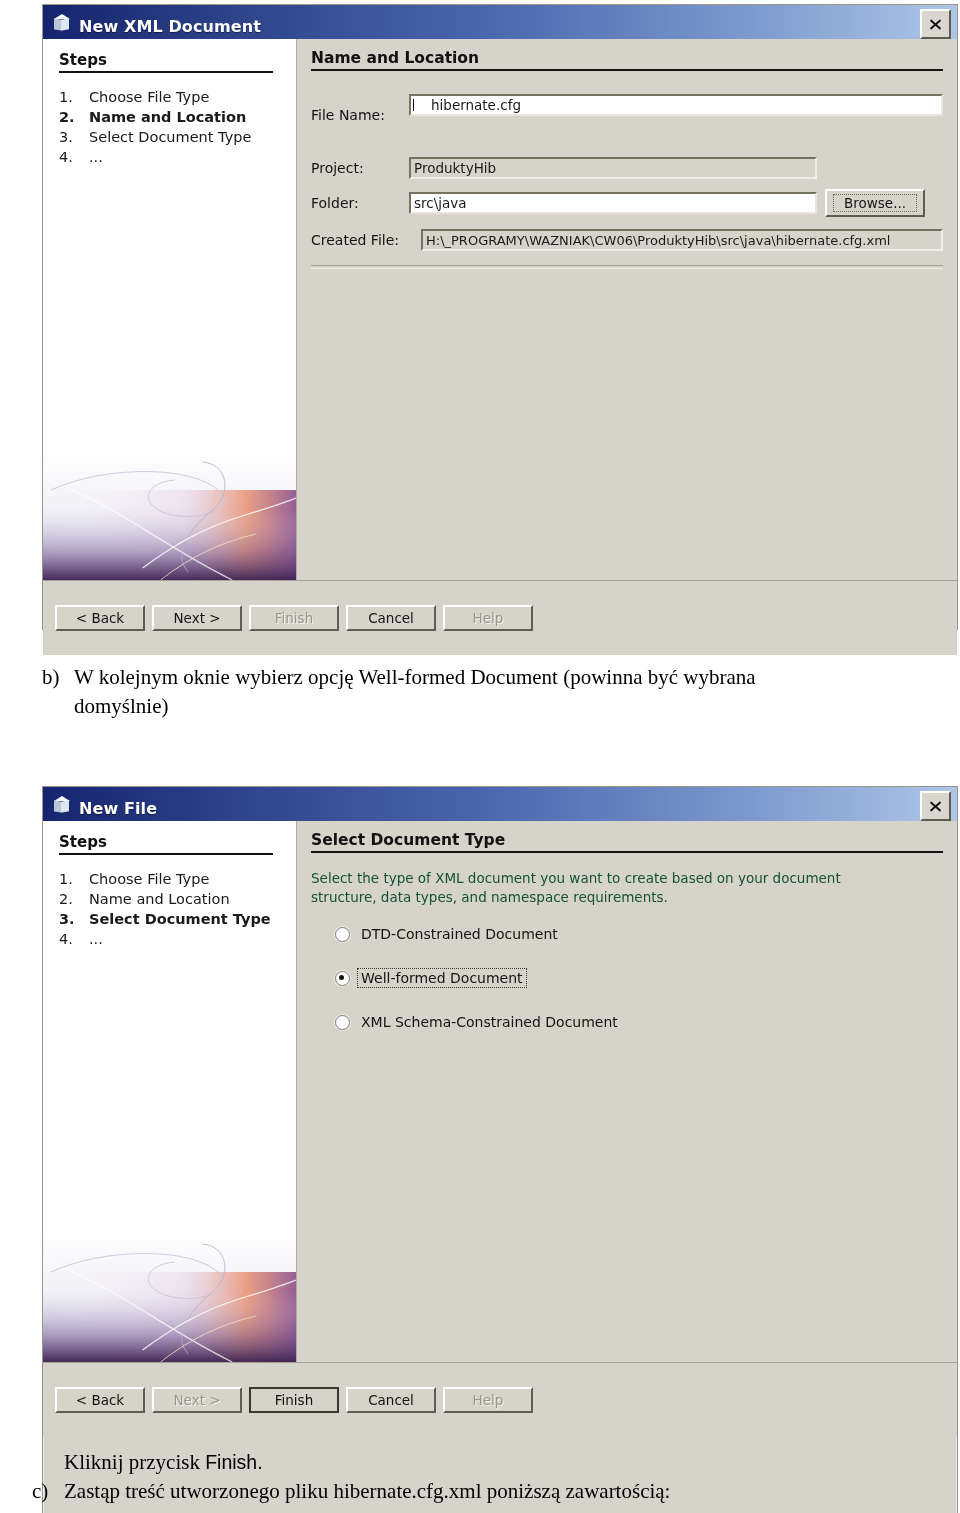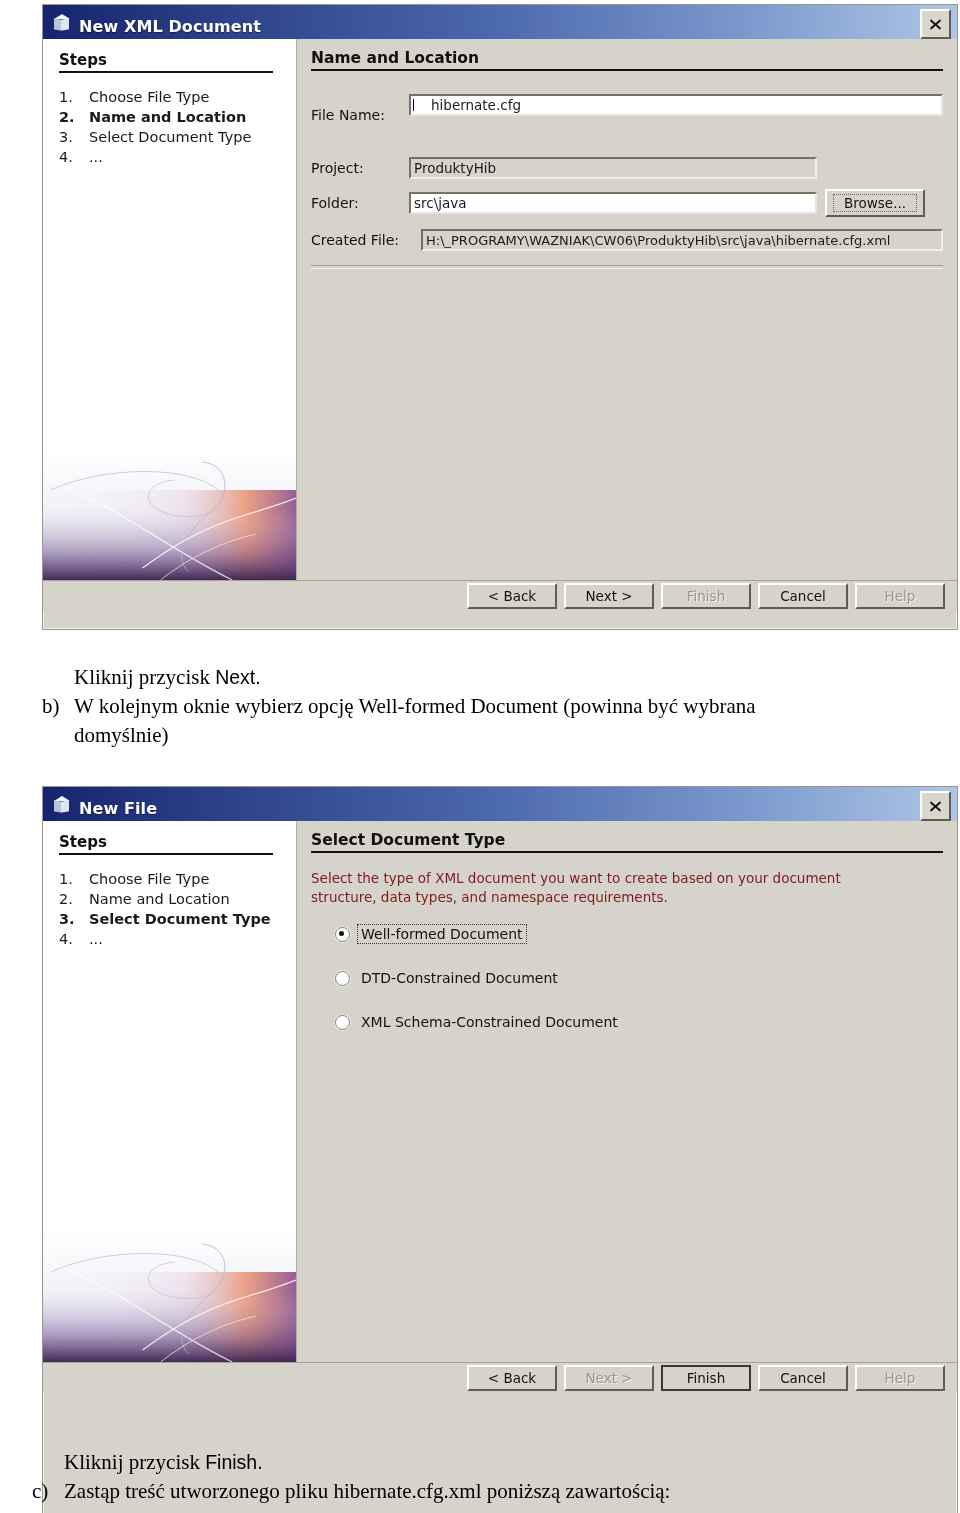--- a/index.html
+++ b/index.html
@@ -210,21 +210,21 @@
     border-top: 1px solid #a7a298;
     border-bottom: 1px solid #f2f1ec;
     margin: 14px 0 0 0;
   }
 
   
   .desc {
     font-family: "DejaVu Sans", sans-serif;
     font-size: 13.5px;
     line-height: 19px;
-    color: #7f1d1d;
+    color: #14532d;
     margin-bottom: 18px;
   }
   .radio-row {
     display: flex;
     align-items: center;
     margin: 0 0 26px 24px;
     font-family: "DejaVu Sans", sans-serif;
     font-size: 14px;
     color: #15130f;
   }
@@ -249,24 +249,23 @@
   .radio-label { position: relative; padding: 1px 3px; }
   .radio-row.focused .radio-label {
     outline: 1px dotted #3a372f;
   }
 
   
   .footer {
     border-top: 1px solid #a7a298;
     background: #d6d3cb;
     display: flex;
-    justify-content: flex-end;
     align-items: center;
     gap: 7px;
-    padding: 2px 12px;
+    padding: 24px 12px;
     box-sizing: border-box;
   }
   .btn {
     min-width: 90px;
     height: 26px;
     background: #d6d3cb;
     border: 2px solid;
     border-color: #ffffff #5f5c54 #5f5c54 #ffffff;
     font-family: "DejaVu Sans", sans-serif;
     font-size: 13.5px;
@@ -406,25 +405,20 @@
   <div class="footer">
     <span class="btn">&lt; Back</span>
     <span class="btn">Next &gt;</span>
     <span class="btn disabled">Finish</span>
     <span class="btn">Cancel</span>
     <span class="btn disabled">Help</span>
   </div>
 </div>
 
 <div class="prose" style="left:42px; top:663px; width:900px;">
-  <div class="lines">
-    <div>
-      <span>Kliknij przycisk </span><span class="sans-bold">Next.</span>
-    </div>
-  </div>
   <div style="position:relative;">
     <span class="marker">b)</span>
     <div class="lines">
       <div>W kolejnym oknie wybierz opcję Well-formed Document (powinna być wybrana</div>
       <div>domyślnie)</div>
     </div>
   </div>
 </div>
 
 <div class="dialog" id="dlg2" style="left:42px; top:786px; width:916px; height:772px;">
@@ -480,27 +474,27 @@
     </div>
 
     <div class="content-panel">
       <div class="panel-heading">Select Document Type</div>
 
       <div class="desc">
         <div>Select the type of XML document you want to create based on your document</div>
         <div>structure, data types, and namespace requirements.</div>
       </div>
 
+      <div class="radio-row">
+        <span class="radio"></span>
+        <span class="radio-label">DTD-Constrained Document</span>
+      </div>
       <div class="radio-row focused">
         <span class="radio checked"></span>
         <span class="radio-label">Well-formed Document</span>
-      </div>
-      <div class="radio-row">
-        <span class="radio"></span>
-        <span class="radio-label">DTD-Constrained Document</span>
       </div>
       <div class="radio-row">
         <span class="radio"></span>
         <span class="radio-label">XML Schema-Constrained Document</span>
       </div>
     </div>
   </div>
 
   <div class="footer">
     <span class="btn">&lt; Back</span>

